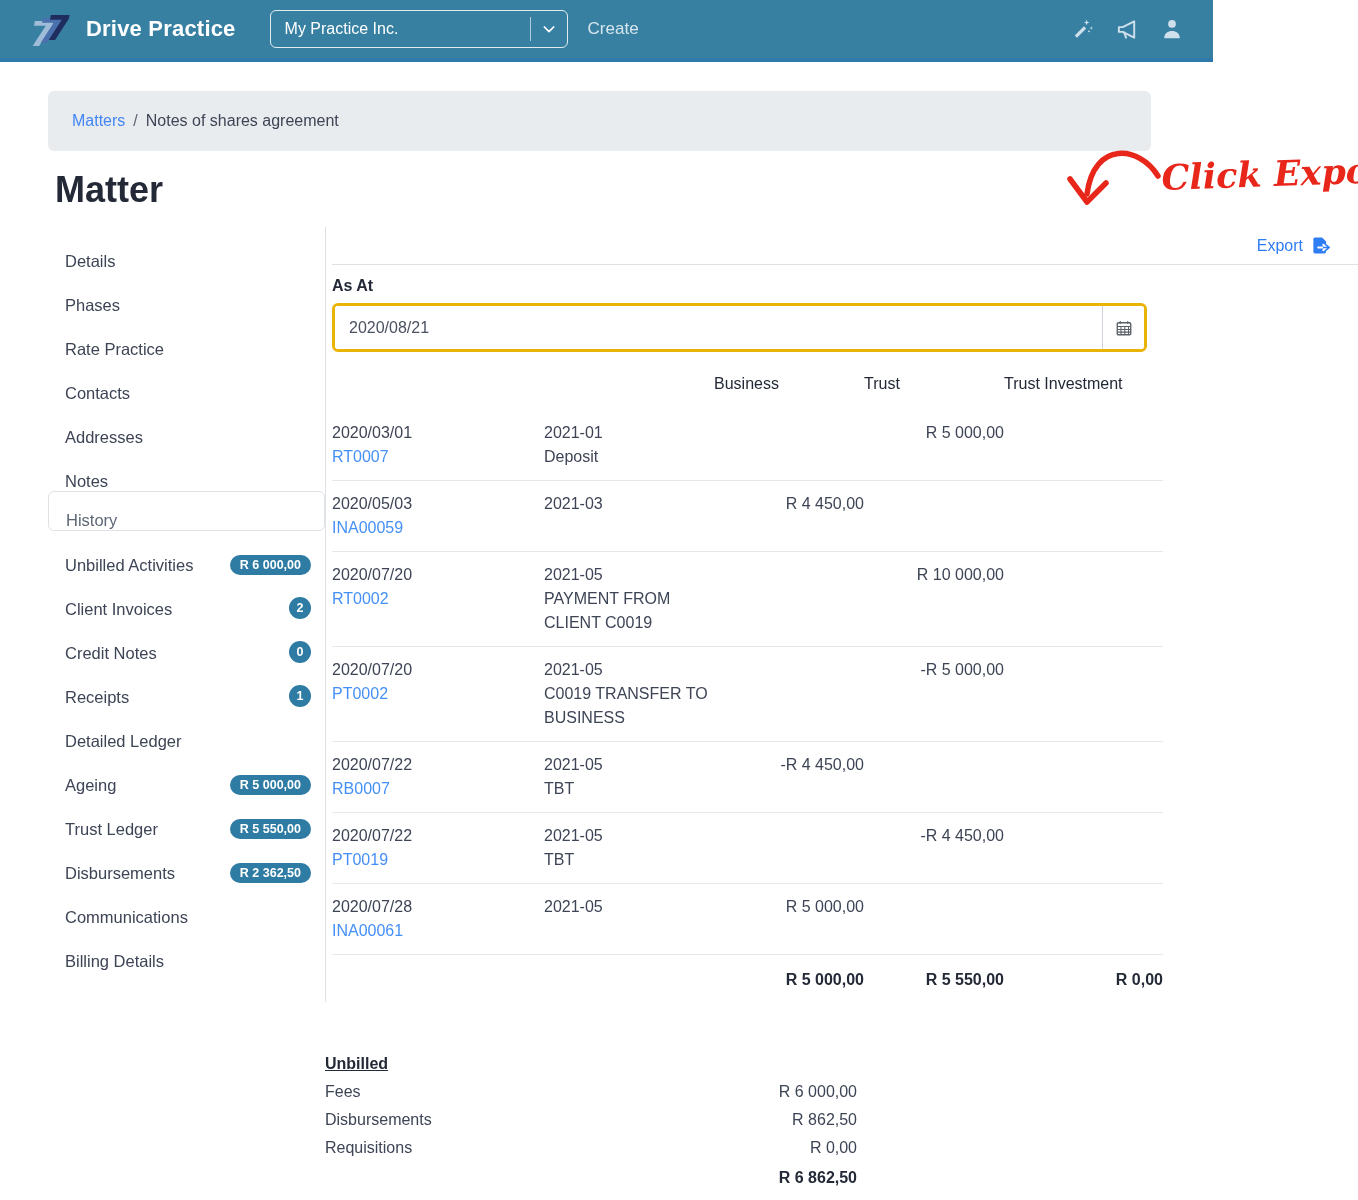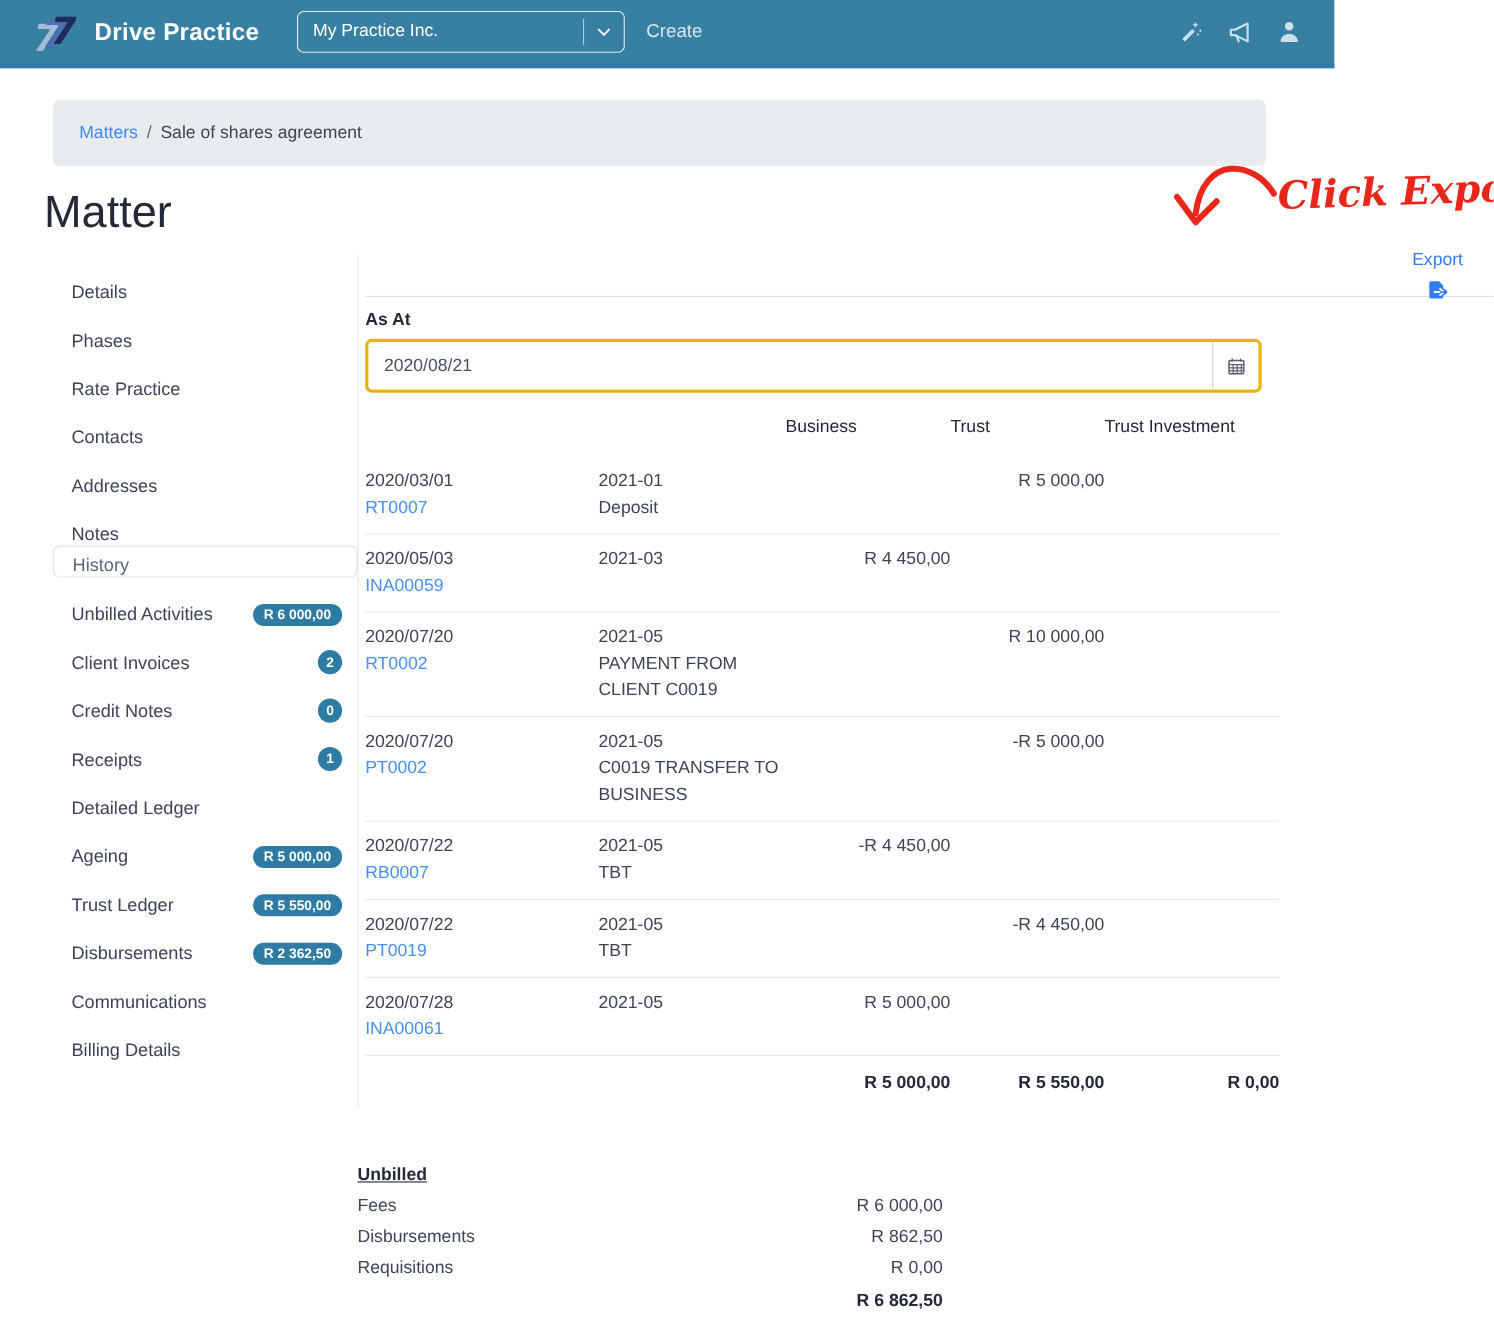--- a/index.html
+++ b/index.html
@@ -21,38 +21,38 @@
   .ps-sep{width:1px; height:24px; background:rgba(255,255,255,.6); margin:0 10px;}
   .create{color:rgba(255,255,255,.8); font-size:17px; cursor:pointer;}
   .nav-icons{margin-left:auto; display:flex; align-items:center; gap:22px;}
   .nav-icons svg{display:block; cursor:pointer;}
   
   .breadcrumb{margin:29px 0 0 48px; width:1103px; height:60px; background:var(--bc-bg); border-radius:6px;
           display:flex; align-items:center; padding:0 24px; font-size:16px; gap:8px;}
   .breadcrumb a{color:var(--link); text-decoration:none; cursor:pointer;}
   .bc-sep{color:var(--muted);}
   .bc-cur{color:var(--text);}
-  .page-title{margin:18px 0 0 40px; font-size:41px; font-weight:400; color:var(--heading);}
+  .page-title{margin:18px 0 0 55px; font-size:36px; font-weight:700; color:var(--heading);}
   
   .content{display:flex; margin:16px 0 0 48px; align-items:flex-start;}
   .sidebar{width:277px; flex:0 0 277px;}
   .side-item{height:44px; display:flex; align-items:flex-end; padding:0 14px 0 17px; font-size:16.5px;
           color:var(--text); cursor:pointer;}
   .side-item .lbl{flex:1;}
-  .side-item.active{height:29px; border:1px solid var(--border); border-radius:6px; color:var(--muted); background:#fff;}
+  .side-item.active{height:40px; border:1px solid var(--border); border-radius:6px; color:var(--muted); background:#fff;}
   .badge{background:var(--badge); color:#fff; font-size:12.5px; font-weight:700; border-radius:12px;
           padding:3px 10px; white-space:nowrap;}
   .badge.round{width:22px; height:22px; padding:0; display:flex; align-items:center; justify-content:center;}
   .main{flex:1;}
   .main-top{border-left:1px solid var(--border); padding-left:6px; min-height:745px;}
   
   .export-row{height:38px; display:flex; justify-content:flex-end; align-items:center;
           border-bottom:1px solid var(--border); padding-right:28px;}
   .export-link{display:flex; align-items:center; gap:8px; color:var(--export); font-size:16px;
-          text-decoration:none; cursor:pointer; font-weight:500;flex-direction:column;}
+          text-decoration:none; cursor:pointer; font-weight:500;}
   .asat-label{margin:12px 0 8px 0; font-weight:700; color:var(--heading); font-size:16px;}
   .asat-group{display:flex; width:815px; height:49px; border:3px solid #eab308; border-radius:6px; overflow:hidden;}
   .asat-group input{flex:1; border:none; outline:none; padding:0 14px; font-size:16px; color:#4a5161;
           font-family:"Liberation Sans",sans-serif;}
   .cal-btn{width:42px; border:none; border-left:1px solid #ced4da; background:#fff; cursor:pointer;
           display:flex; align-items:center; justify-content:center;}
   
   table.ledger{border-collapse:collapse; table-layout:fixed; width:831px; margin-top:10px; font-size:16px;}
   .ledger th{font-weight:400; color:var(--heading); text-align:left; vertical-align:top;
           padding:10px 0 14px 0; line-height:24px;}
@@ -108,21 +108,21 @@
     <svg width="22" height="22" viewBox="0 0 24 24">
       <circle cx="12" cy="6.5" r="4.2" fill="#cfe0ec"></circle>
       <path d="M3.5 22 c0-5.4 4-7.8 8.5-7.8 s8.5 2.4 8.5 7.8 Z" fill="#cfe0ec"></path>
     </svg>
   </div>
 </header>
 
 <nav class="breadcrumb">
   <a>Matters</a>
   <span class="bc-sep">/</span>
-  <span class="bc-cur">Sale of shares agreement</span>
+  <span class="bc-cur">Notes of shares agreement</span>
 </nav>
 
 <h1 class="page-title">Matter</h1>
 
 <div class="content">
   <nav class="sidebar" id="sidebar">
       <div class="side-item">
         <span class="lbl">Details</span>
       </div>
       <div class="side-item">

